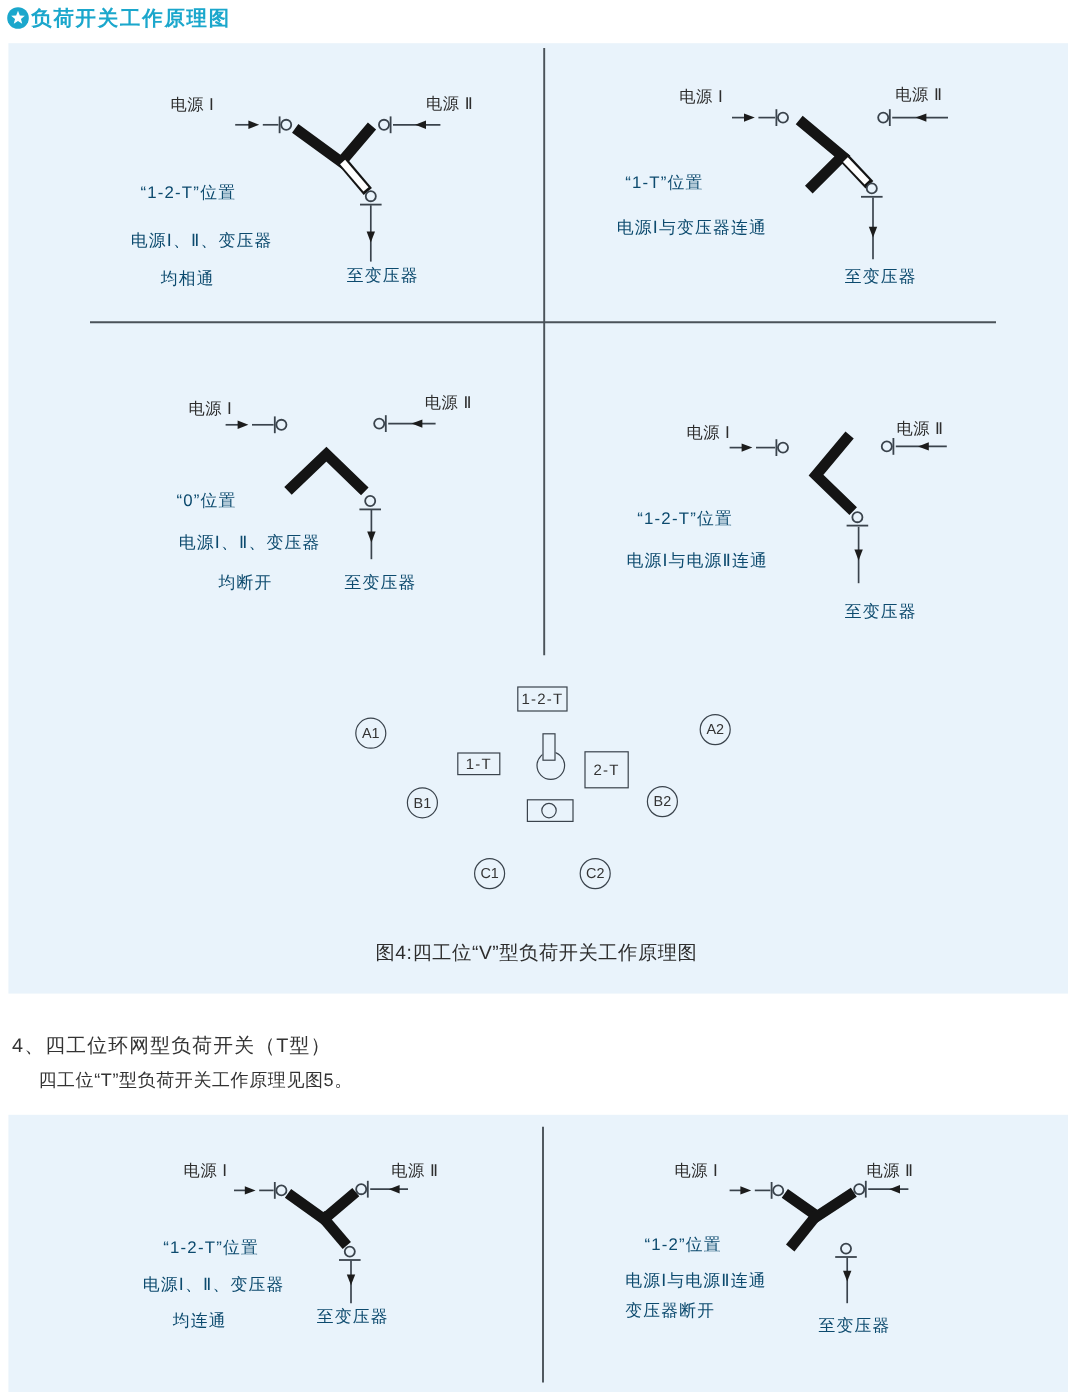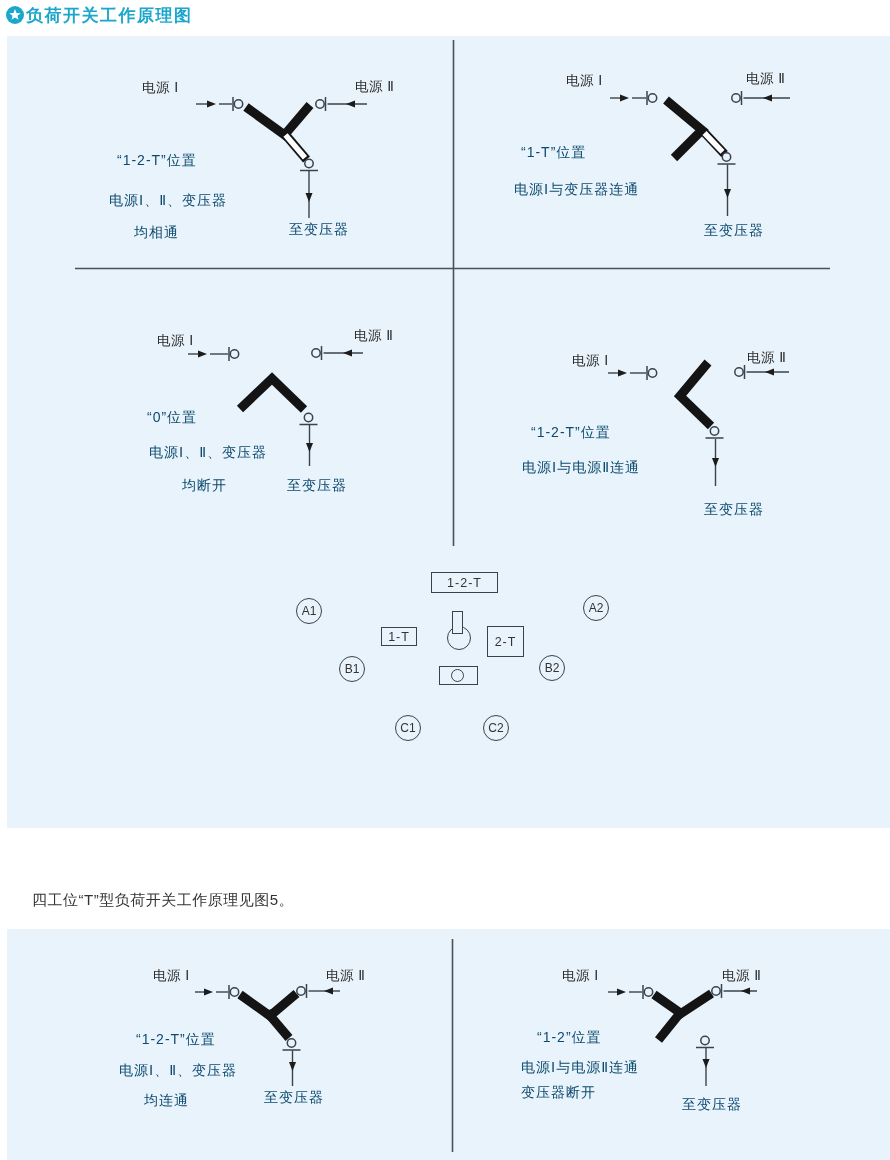--- a/index.html
+++ b/index.html
@@ -187,34 +187,36 @@
   <div class="lbl" style="left:149px;top:444px">电源Ⅰ、Ⅱ、变压器</div>
   <div class="lbl" style="left:182px;top:477px">均断开</div>
   <div class="lbl" style="left:287px;top:477px">至变压器</div>
 
   <div class="src" style="left:572px;top:352px">电源 Ⅰ</div>
   <div class="src" style="left:747px;top:349px">电源 Ⅱ</div>
   <div class="lbl" style="left:531px;top:424px">“1-2-T”位置</div>
   <div class="lbl" style="left:522px;top:459px">电源Ⅰ与电源Ⅱ连通</div>
   <div class="lbl" style="left:704px;top:501px">至变压器</div>
 
-  <div class="pbox" style="left:431px;top:572px;width:67px;height:21px">1-2-T</div>
+  <div class="pbox" style="left:431px;top:572px;width:42px;height:21px">1-2-T</div>
   <div class="pbox" style="left:381px;top:627px;width:36px;height:19px">1-T</div>
   <div class="pbox" style="left:487px;top:626px;width:37px;height:31px">2-T</div>
   <div class="knob-c"></div>
   <div class="knob-h"></div>
   <div class="pbox" style="left:439px;top:666px;width:39px;height:19px"></div>
   <div class="ind-c"></div>
   <div class="pcirc" style="left:296px;top:598px">A1</div>
   <div class="pcirc" style="left:583px;top:595px">A2</div>
   <div class="pcirc" style="left:339px;top:656px">B1</div>
   <div class="pcirc" style="left:539px;top:655px">B2</div>
   <div class="pcirc" style="left:395px;top:715px">C1</div>
   <div class="pcirc" style="left:483px;top:715px">C2</div>
-
+  <div class="cap" style="left:227px;top:784px;width:440px">图4:四工位“V”型负荷开关工作原理图</div>
+
+  <div class="sec-h">4、四工位环网型负荷开关（T型）</div>
   <div class="sec-b">四工位“T”型负荷开关工作原理见图5。</div>
 
   <div class="src" style="left:153px;top:967px">电源 Ⅰ</div>
   <div class="src" style="left:326px;top:967px">电源 Ⅱ</div>
   <div class="lbl" style="left:136px;top:1031px">“1-2-T”位置</div>
   <div class="lbl" style="left:119px;top:1062px">电源Ⅰ、Ⅱ、变压器</div>
   <div class="lbl" style="left:144px;top:1092px">均连通</div>
   <div class="lbl" style="left:264px;top:1089px">至变压器</div>
 
   <div class="src" style="left:562px;top:967px">电源 Ⅰ</div>

